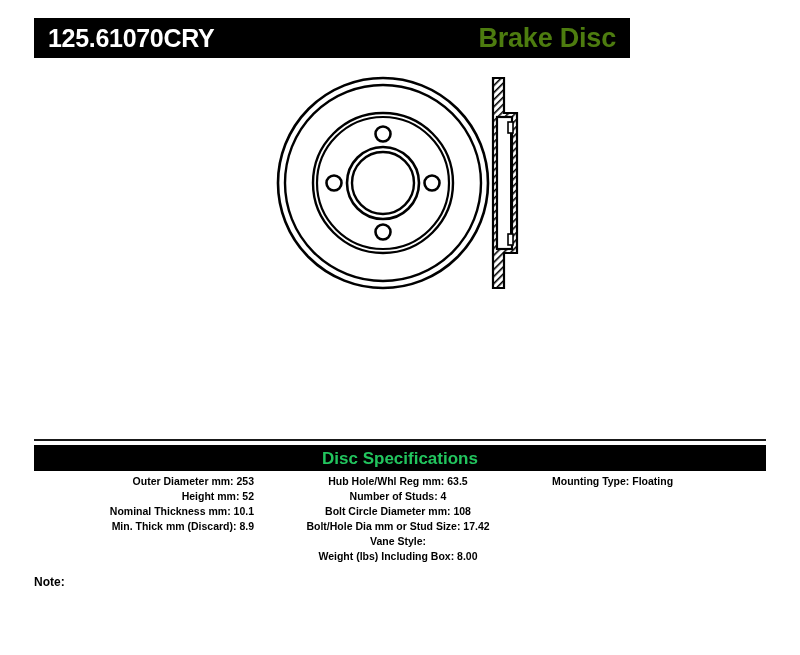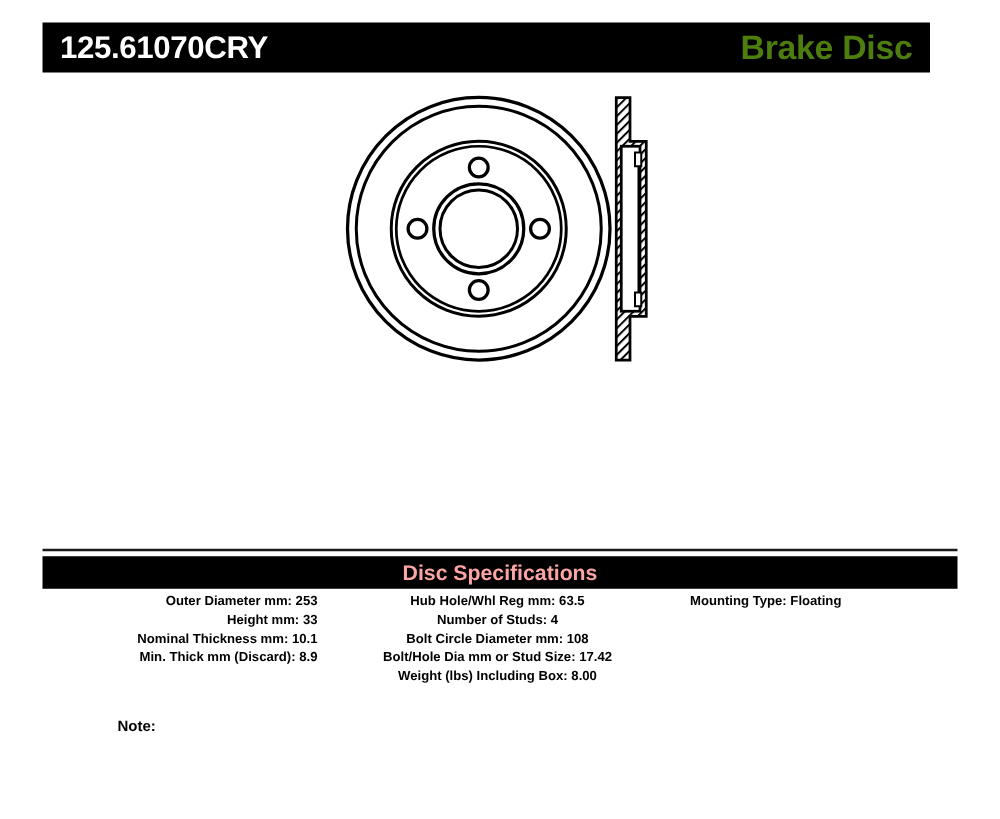--- a/index.html
+++ b/index.html
@@ -15,21 +15,21 @@
     font-family: "Liberation Sans", sans-serif;
     color: #000000;
     overflow: hidden;
   }
 
   
   .title-bar {
     position: absolute;
     left: 34px;
     top: 18px;
-    width: 710px;
+    width: 596px;
     height: 40px;
     background: #000000;
     display: flex;
     align-items: center;
     justify-content: space-between;
     box-sizing: border-box;
     padding: 0 14px;
   }
   .title-bar .part-number {
     color: #ffffff;
@@ -75,21 +75,21 @@
     top: 445px;
     width: 732px;
     height: 26px;
     background: #000000;
     display: flex;
     align-items: center;
     justify-content: center;
     box-sizing: border-box;
   }
   .spec-header .spec-title {
-    color: #fca5a5;
+    color: #22c55e;
     font-size: 17px;
     font-weight: bold;
     line-height: 1;
   }
 
   
   .spec-body {
     position: absolute;
     left: 34px;
     top: 474px;
@@ -125,21 +125,20 @@
   
   .note-area {
     position: absolute;
     left: 34px;
     top: 572px;
     width: 732px;
   }
   .note-label {
     font-size: 12px;
     font-weight: bold;
-    margin-left: 60px;
     line-height: 14px;
   }
 </style>
 </head>
 <body>
 
 <div class="title-bar">
   <span class="part-number">125.61070CRY</span>
   <span class="product-type">Brake Disc</span>
 </div>
@@ -198,30 +197,31 @@
 <div class="divider"></div>
 
 <div class="spec-header">
   <span class="spec-title">Disc Specifications</span>
 </div>
 
 <div class="spec-body">
 
   <div class="spec-col spec-col-left">
     <div class="spec-row">Outer Diameter mm: 253</div>
-    <div class="spec-row">Height mm: 33</div>
+    <div class="spec-row">Height mm: 52</div>
     <div class="spec-row">Nominal Thickness mm: 10.1</div>
     <div class="spec-row">Min. Thick mm (Discard): 8.9</div>
   </div>
 
   <div class="spec-col spec-col-mid">
     <div class="spec-row">Hub Hole/Whl Reg mm: 63.5</div>
     <div class="spec-row">Number of Studs: 4</div>
     <div class="spec-row">Bolt Circle Diameter mm: 108</div>
     <div class="spec-row">Bolt/Hole Dia mm or Stud Size: 17.42</div>
+    <div class="spec-row">Vane Style:</div>
     <div class="spec-row">Weight (lbs) Including Box: 8.00</div>
   </div>
 
   <div class="spec-col spec-col-right">
     <div class="spec-row">Mounting Type: Floating</div>
   </div>
 
 </div>
 
 <div class="note-area">

